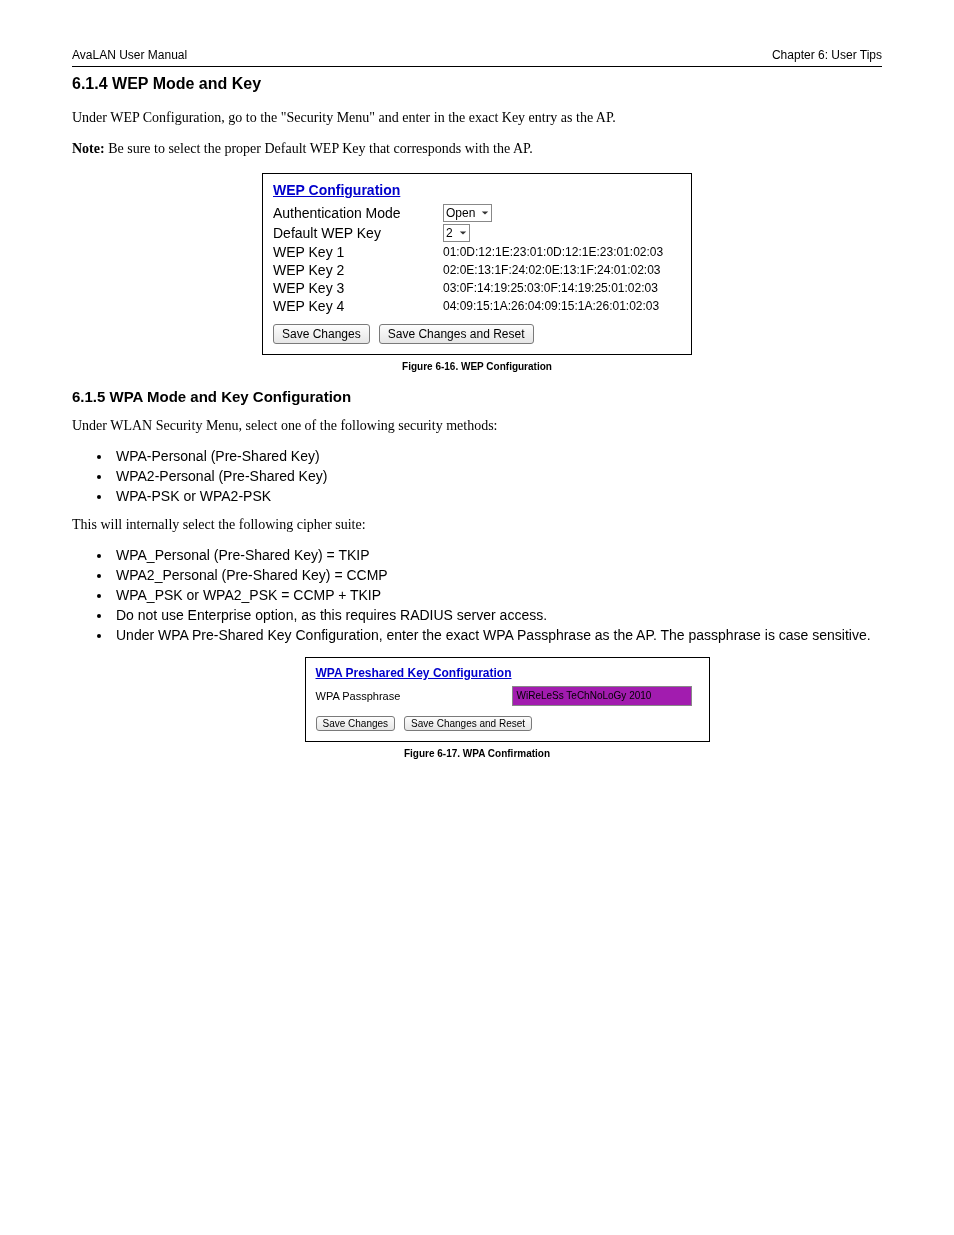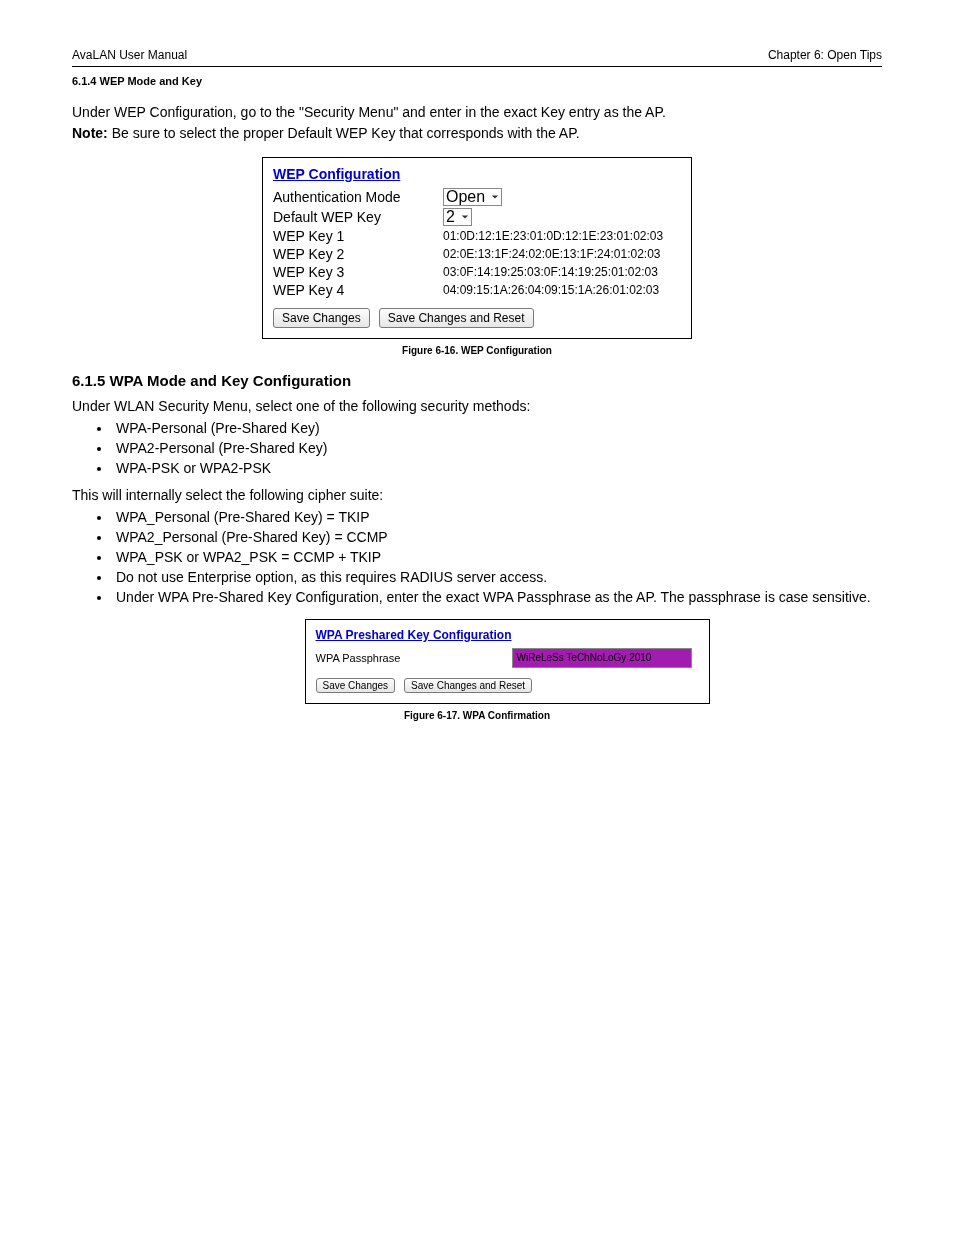--- a/index.html
+++ b/index.html
@@ -9,22 +9,22 @@
     font-size: 14px;
     color: #000;
     background: #fff;
     width: 954px;
   }
   .page {
     padding: 48px 72px 40px 72px;
   }
   .header-row { display:flex; justify-content:space-between; font-size:12px; margin-bottom:4px;}
   .hr { border:0; border-top:1.5px solid #000; margin:0 0 8px 0;}
-  .title { font-weight:bold; font-size:11px; margin-bottom:16px;}
-  .body-text { margin:2px 0; line-height:1.35;}
+  .title { font-weight:bold; font-size:16px; margin-bottom:16px;}
+  .body-text { margin:12px 0; line-height:1.35;font-family:Liberation Serif, serif;}
   .subhead { font-weight:bold; margin-top:8px; margin-bottom:8px; font-size:15px;}
   .fig-wrap { text-align:center; margin:14px 0 10px 0;}
   .fig-cap { font-weight:bold; font-size:10px; margin-top:6px;}
 
   
   .panel {
     display:inline-block;
     border:1px solid #000;
     padding:6px 10px 10px 10px;
     text-align:left;
@@ -41,21 +41,21 @@
     display:block;
   }
   .panel-wpa .panel-title { font-size:12px;}
   .row { display:flex; align-items:center; margin:2px 0;}
   .panel-wep .label-col { width:170px; font-size:14px;}
   .panel-wpa .label-col { width:196px; font-size:11px;}
   .val-col { font-size:12px; font-family: Arial, sans-serif;}
   .select-box {
     display:inline-flex; align-items:center;
     border:1px solid #888; background:#fff;
-    font-size:16px; padding:0 2px; height:18px; gap:6px;
+    font-size:12px; padding:0 2px; height:18px; gap:6px;
   }
   .select-box svg { width:8px; height:8px;}
   .wep-val { font-size:12px;}
   .btn-row { margin-top:10px; display:flex; gap:9px;}
   .btn {
     border:1px solid #7a7a7a;
     background:linear-gradient(#fdfdfd,#e6e6e6);
     border-radius:3px;
     font-size:12px;
     padding:2px 8px;
@@ -73,21 +73,21 @@
   ul.bullets { margin:4px 0 10px 0; padding-left:40px;}
   ul.bullets li { margin:4px 0; padding-left:4px;}
   ul.bullets li::marker { font-size:14px;}
 </style>
 </head>
 <body>
 
 <div class="page">
   <div class="header-row">
     <span>AvaLAN User Manual</span>
-    <span>Chapter 6: Open Tips</span>
+    <span>Chapter 6: User Tips</span>
   </div>
   <hr class="hr">
 
   <div class="title">6.1.4  WEP Mode and Key</div>
   <p class="body-text">Under WEP Configuration, go to the "Security Menu" and enter in the exact Key entry as the AP.</p>
   <p class="body-text">
     <span class="note-head">Note: </span><span>Be sure to select the proper Default WEP Key that corresponds with the AP.</span>
   </p>
 
   <div class="fig-wrap">

